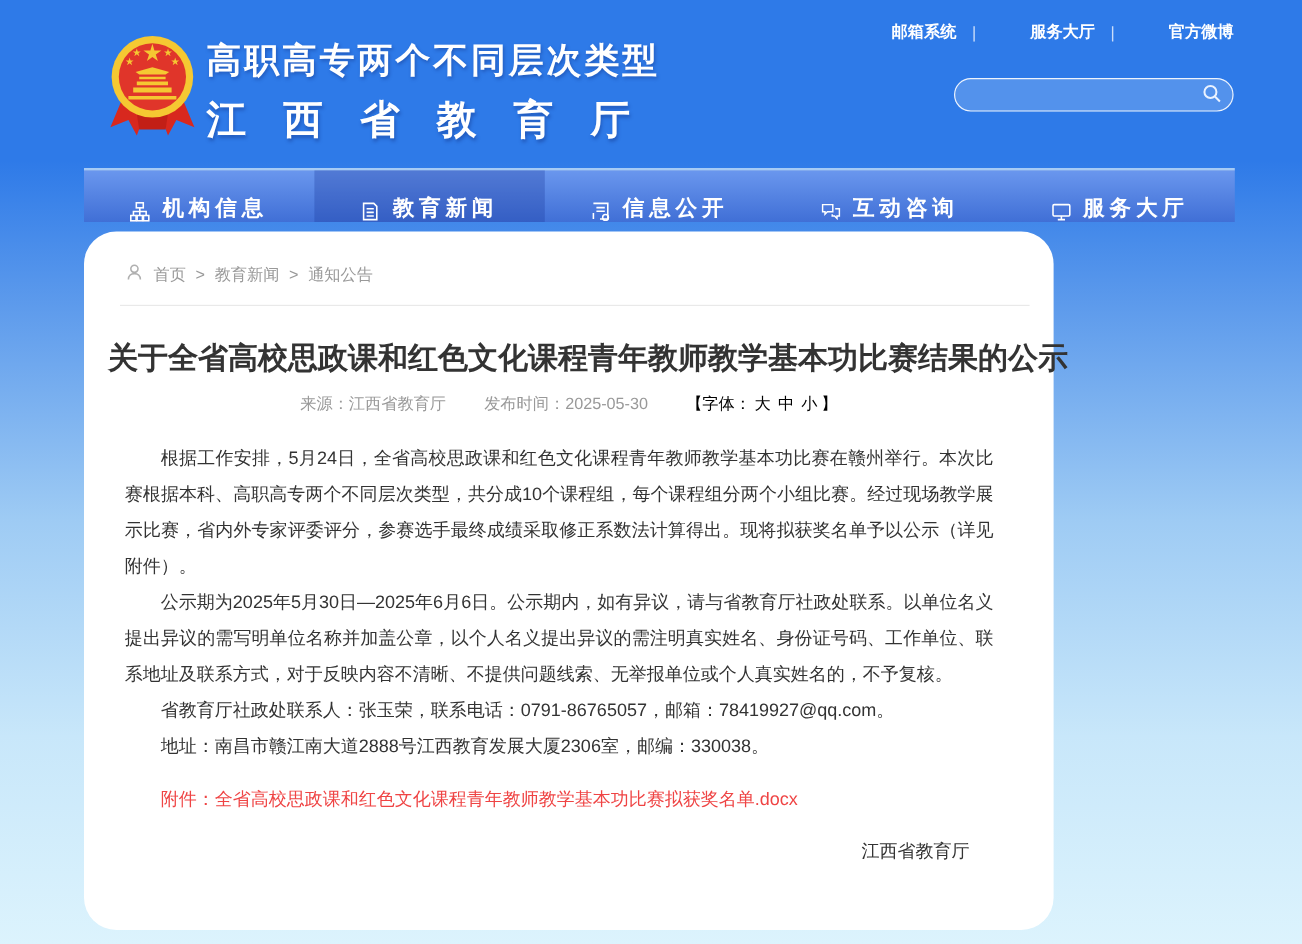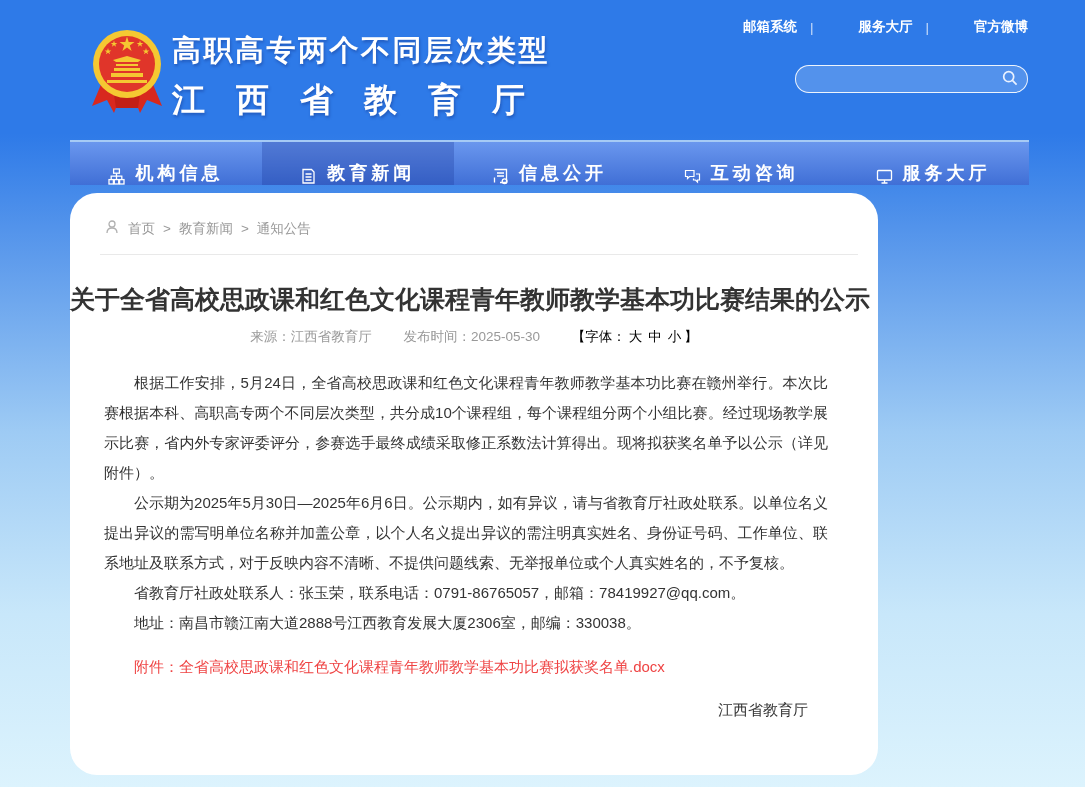--- a/index.html
+++ b/index.html
@@ -31,21 +31,21 @@
          border-top:2px solid rgba(185,218,250,.85); }
   .nav-item { flex:1; display:flex; align-items:flex-end; justify-content:center; gap:10px;
               color:#fff; font-size:18px; font-weight:bold; letter-spacing:4px; cursor:pointer; }
   .nav-item.active { background:rgba(25,55,155,.30); }
   .nav-item .nicon { display:flex; align-items:center; }
   
   .card { position:absolute; left:70px; top:193px; width:808px; height:582px; background:#fff; box-sizing:border-box;border-radius:27px; }
   .breadcrumb { display:flex; align-items:center; gap:8px; padding:26px 0 0 34px; color:#999; font-size:13.5px; }
   .breadcrumb a { color:#999; text-decoration:none; cursor:pointer; }
   .divider { border-bottom:1px solid #e9e9e9; margin:16px 20px 0 30px; }
-  .article-title { margin:24px auto 0; width:820px; text-align:left; font-size:25px; font-weight:bold;
+  .article-title { margin:24px auto 0; width:820px; text-align:right; font-size:25px; font-weight:bold;
                    color:#333; line-height:40px; }
   .meta { margin-top:9px; text-align:center; color:#999; font-size:13.5px; }
   .meta .gap { margin-left:28px; }
   .font-ctl { color:#000000; }
   .fbtn { cursor:pointer; margin:0 3px; }
   .body { margin-top:22px; padding:0 50px 0 34px; color:#333; font-size:15px; line-height:30px; text-align:justify; }
   .body p { margin:0; text-indent:2em; }
   .attachment { margin-top:14px; text-indent:2em; }
   .attachment a { color:#ef4444; text-decoration:none; cursor:pointer; }
   .signature { margin-top:14px; text-align:right; padding-right:20px; line-height:28px; }

